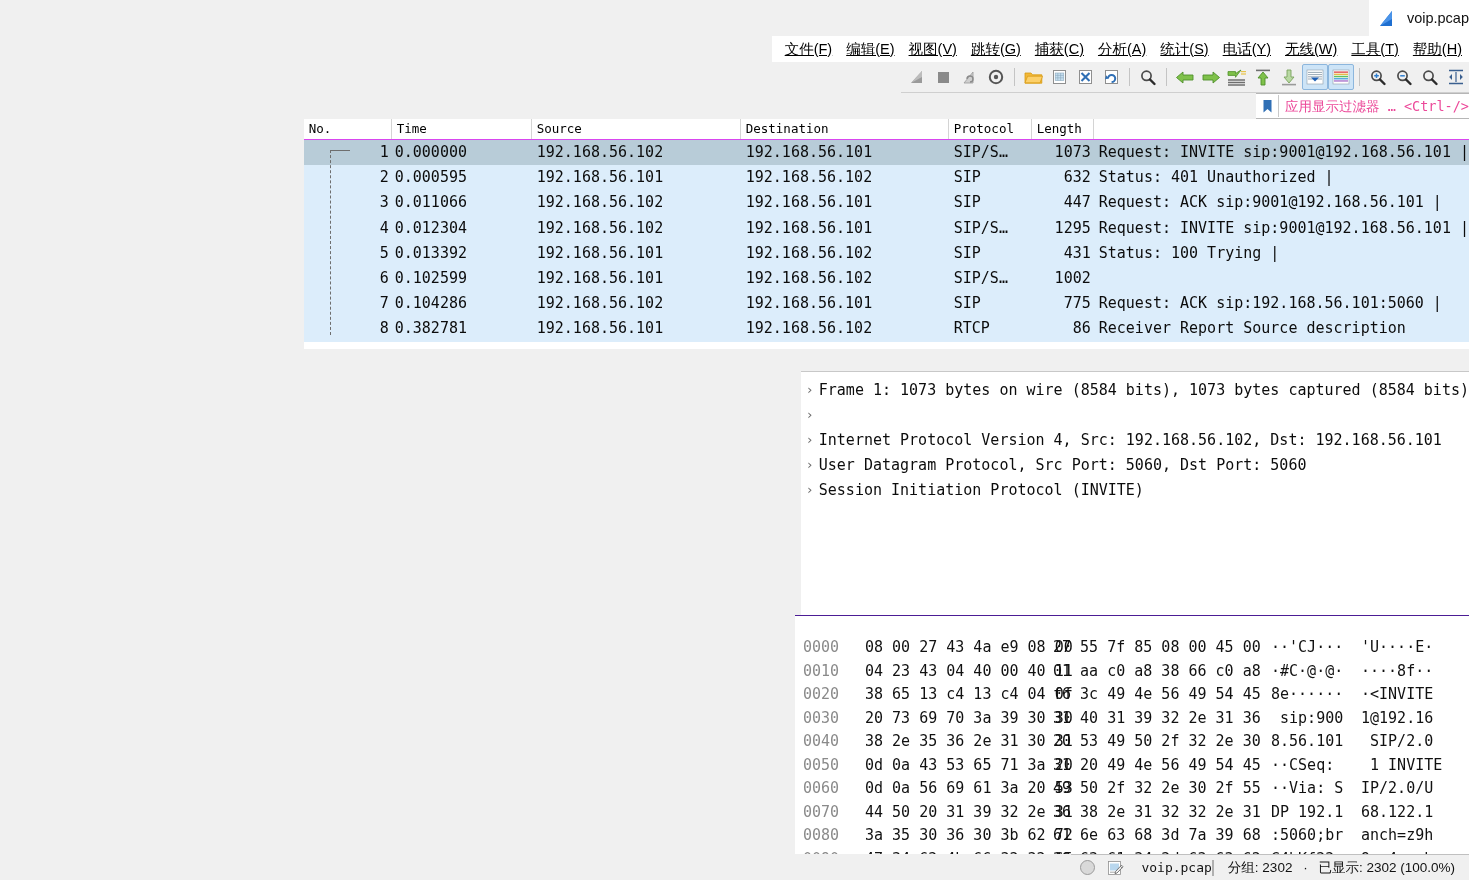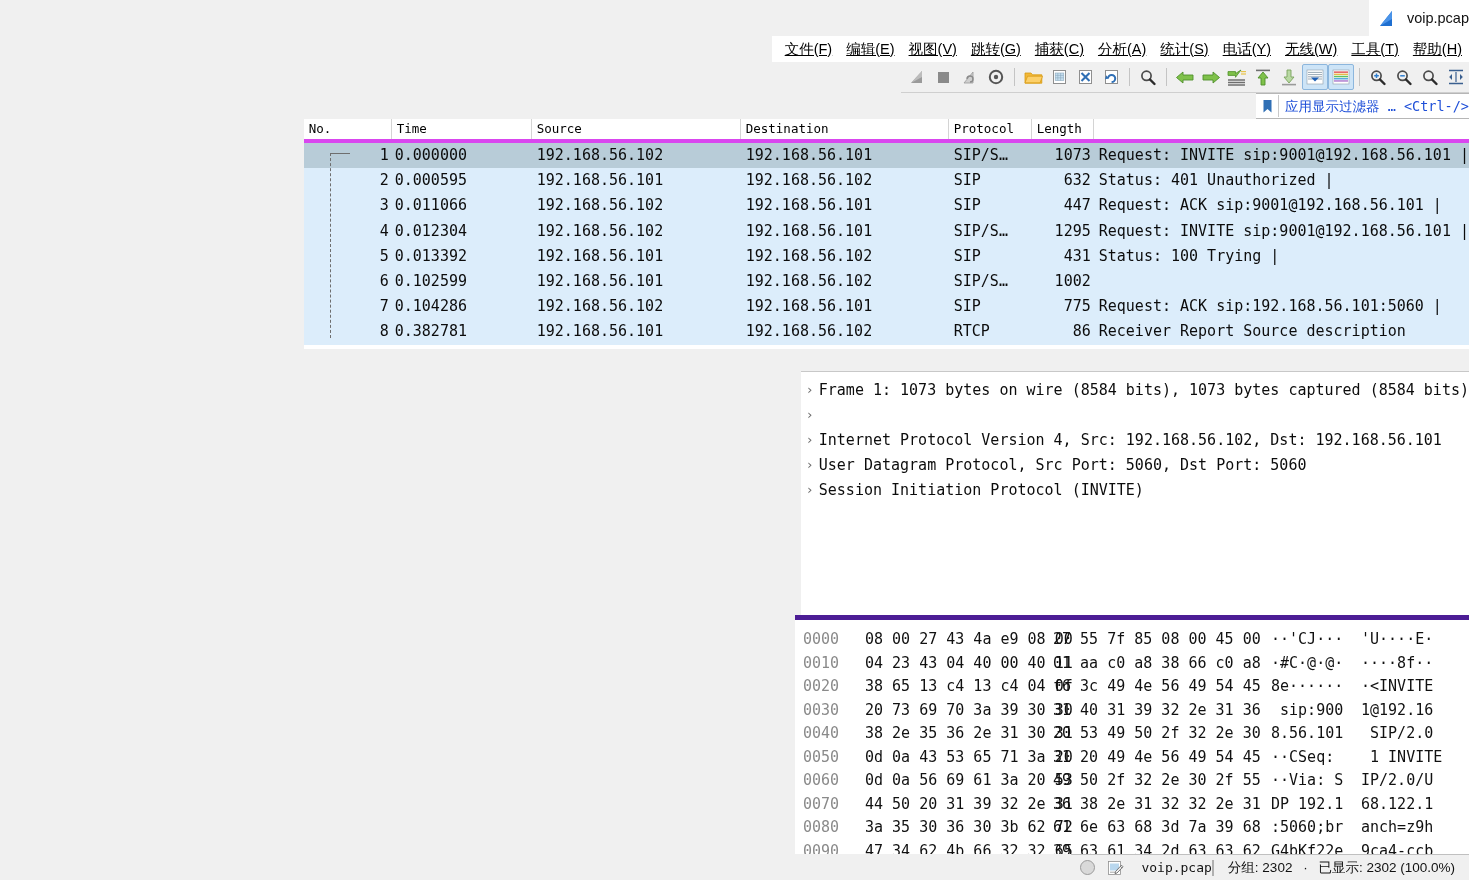--- a/index.html
+++ b/index.html
@@ -102,39 +102,39 @@
     border-right: 1px solid #c9c9c9;
     flex: 0 0 auto;
   }
   .filter-input {
     flex: 1 1 auto;
     height: 22px;
     line-height: 22px;
     padding-left: 6px;
     font-family: "DejaVu Sans Mono", monospace;
     font-size: 13.5px;
-    color: #1d4ed8;
+    color: #ec4899;
     background: #fff;
     white-space: nowrap;
     overflow: hidden;
   }
 
   
   .packet-list {
     flex: 0 0 auto;
     height: 230px;
     background: #ffffff;
     display: flex;
     flex-direction: column;
     position: relative;
   }
   .pl-header {
     height: 20px;
     background: #ffffff;
-    border-bottom: 4px solid #d946ef;
+    border-bottom: 1px solid #d946ef;
     display: flex;
     flex: 0 0 auto;
     font-family: "DejaVu Sans Mono", monospace;
     font-size: 12.5px;
     color: #000;
   }
   .pl-header .hcell {
     border-right: 1px solid #d4d4d4;
     padding-left: 5px;
     line-height: 19px;
@@ -234,22 +234,22 @@
     text-align: center;
     color: #6a6a6a;
     font-size: 13px;
     flex: 0 0 auto;
   }
 
   
   .hex-pane {
     flex: 1 1 auto;
     background: #ffffff;
-    border-top: 5px solid #4c1d95;
-    padding-top: 8px;
+    border-top: 1px solid #4c1d95;
+    padding-top: 20px;
     overflow: hidden;
   }
   .hex-row {
     display: flex;
     height: 23.5px;
     line-height: 23.5px;
     font-family: "DejaVu Sans Mono", monospace;
     font-size: 15px;
     color: #111;
     white-space: pre;

